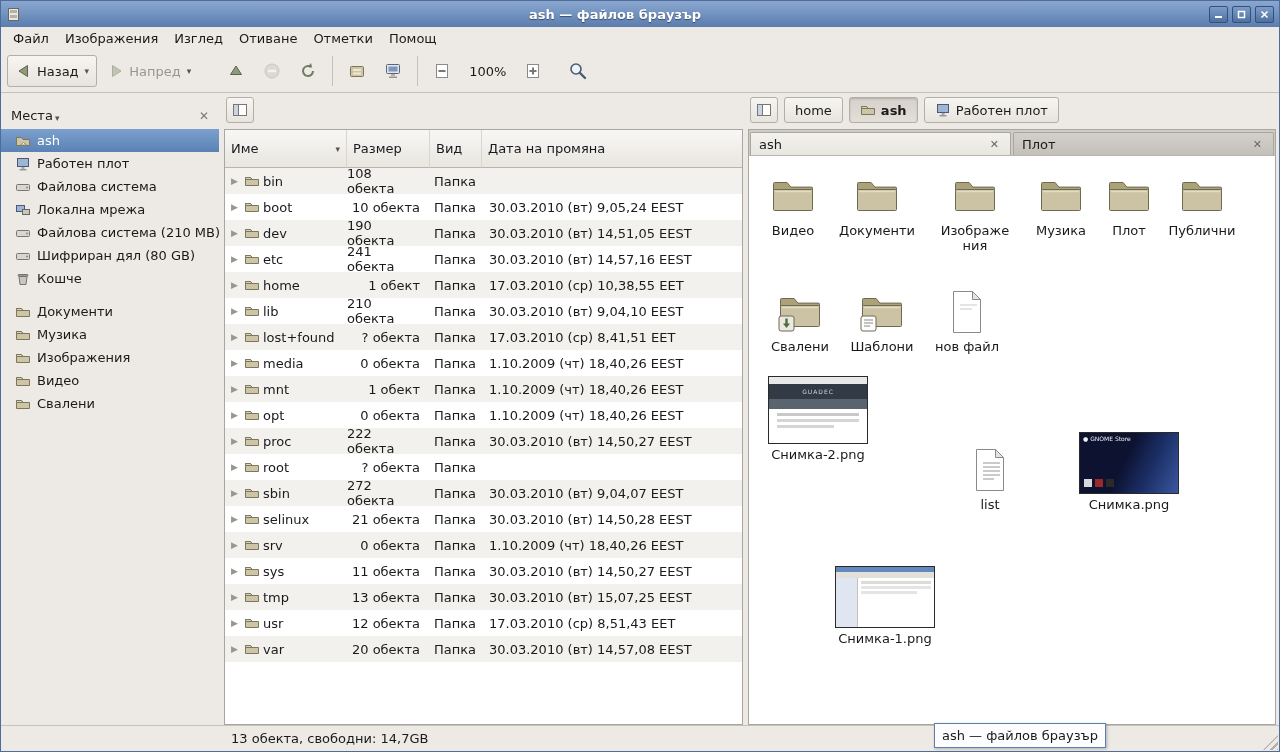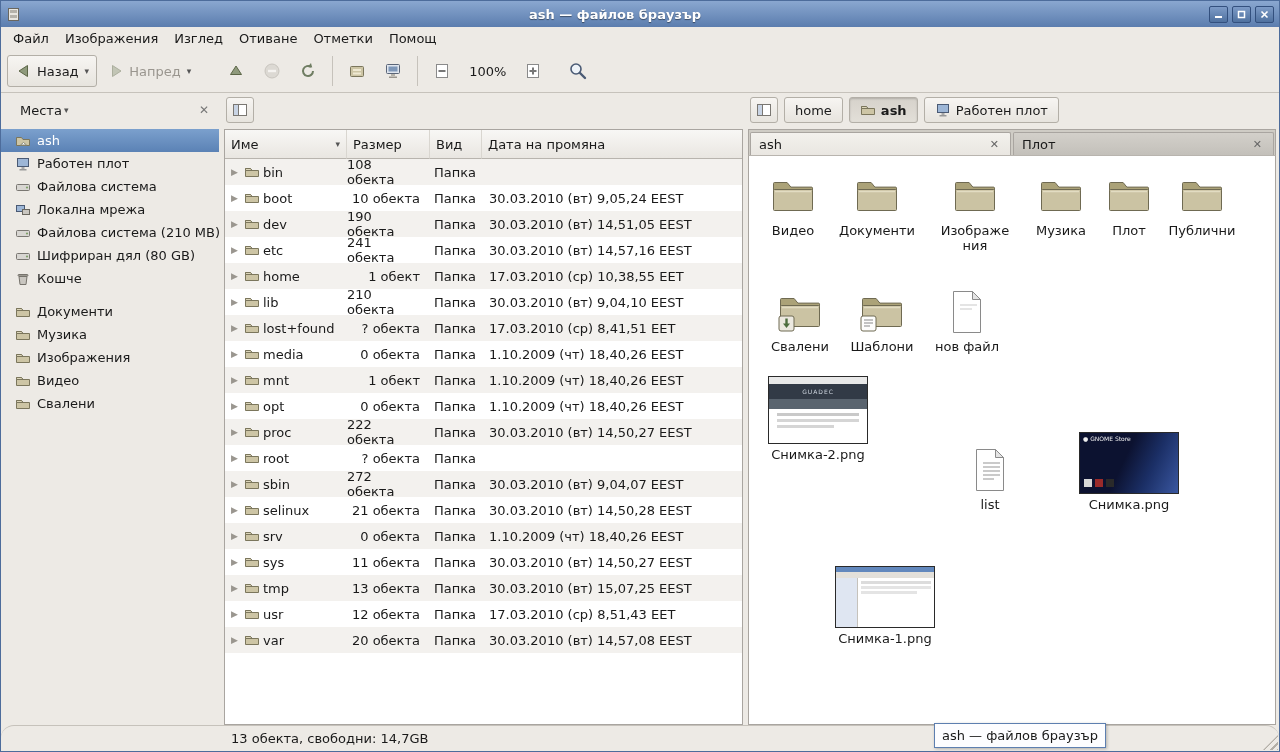--- a/index.html
+++ b/index.html
@@ -24,34 +24,34 @@
   .zoom-label{padding:0 8px;}
   .combo{display:flex;align-items:center;height:30px;border:1px solid #b3afa7;border-radius:3px;background:linear-gradient(#fdfdfc,#eceae5);margin-left:4px;}
   .combo-label{padding:0 12px;}
   .combo-spin{width:18px;align-self:stretch;border-left:1px solid #b3afa7;display:flex;flex-direction:column;align-items:center;justify-content:center;gap:2px;}
   .arr-up{width:0;height:0;border:3.5px solid transparent;border-bottom:4.5px solid #444;}
   .arr-dn{width:0;height:0;border:3.5px solid transparent;border-top:4.5px solid #444;}
   
   .main{flex:1;display:flex;min-height:0;padding:4px 3px 0 0;gap:5px;}
   
   .sidebar{width:218px;flex:none;display:flex;flex-direction:column;}
-  .side-head{height:26px;flex:none;display:flex;align-items:center;padding:0 10px;margin-left:9px;}
+  .side-head{height:26px;flex:none;display:flex;align-items:flex-end;padding:0 10px;}
   .side-close{margin-left:auto;color:#777;font-size:12px;}
   .side-list{flex:1;padding-top:6px;overflow:hidden;}
   .side-item{height:23px;display:flex;align-items:center;gap:6px;padding-left:14px;white-space:nowrap;}
   .side-item.selected{background:linear-gradient(#7ba0cd,var(--selection));color:#fff;}
   .side-sep{height:10px;}
   
   .pane{flex:1;display:flex;flex-direction:column;min-width:0;}
   .pane-top{height:32px;flex:none;display:flex;align-items:center;gap:6px;padding:0 2px 6px 2px;}
   .mini-btn{width:28px;height:26px;flex:none;border:1px solid #b3afa7;border-radius:3px;background:linear-gradient(#f7f5f2,#e7e4de);display:flex;align-items:center;justify-content:center;}
   .path-btn{height:26px;display:flex;align-items:center;gap:5px;padding:0 10px;border:1px solid #b3afa7;border-radius:3px;background:linear-gradient(#f7f5f2,#e7e4de);white-space:nowrap;}
   .path-btn.active{background:linear-gradient(#d6d2cb,#e2dfd8);font-weight:bold;box-shadow:inset 0 1px 2px rgba(0,0,0,.18);}
   .tree-frame{flex:1;border:1px solid var(--pane-border);background:#fff;display:flex;flex-direction:column;min-height:0;}
-  .tree-header{height:29px;flex:none;display:flex;}
+  .tree-header{height:38px;flex:none;display:flex;}
   .th{display:flex;align-items:center;border-right:1px solid #d9d6d0;border-bottom:1px solid #b8b4ae;background:linear-gradient(#f8f7f5,#e9e6e1);padding:0 6px;}
   .th.c0{width:122px;}.th.c1{width:83px;}.th.c2{width:52px;}.th.c3{flex:1;border-right:none;}
   .sort{margin-left:auto;font-size:9px;color:#555;}
   .tree-body{flex:1;overflow:hidden;}
   .trow{height:26px;display:flex;align-items:stretch;}
   .trow.odd{background:#f3f1ee;}
   .tc{flex:none;display:flex;align-items:center;}
   .tc.name{width:122px;padding-left:3px;gap:3px;}
   .tc.size{width:83px;justify-content:flex-end;padding-right:10px;}
   .tc.type{width:52px;padding-left:4px;}
@@ -64,21 +64,21 @@
   .tab{flex:1;height:23px;display:flex;align-items:center;padding:0 8px;border:1px solid #a9a5a0;border-bottom:none;border-radius:2px 2px 0 0;background:linear-gradient(#d3d0ca,#c3c0ba);}
   .tab.active{background:linear-gradient(#f3f1ed,#e9e6e1);}
   .tab-label{flex:1;}
   .tab-close{color:#666;font-size:11px;padding:1px 3px;}
   .iconview{flex:1;position:relative;background:#fff;border:1px solid var(--pane-border);border-top:1px solid #b8b4ae;overflow:hidden;}
   .ivitem{position:absolute;display:flex;flex-direction:column;align-items:center;}
   .iv-icon{display:flex;align-items:flex-end;justify-content:center;}
   .iv-label{margin-top:3px;text-align:center;line-height:15px;overflow-wrap:break-word;word-wrap:break-word;width:100%;}
   .thumb{border:1px solid #2a2a2a;overflow:hidden;position:relative;background:#fff;}
   
-  .statusbar{height:26px;flex:none;display:flex;align-items:center;border-top:1px solid #c6c2bb;background:var(--window-bg);padding-left:230px;position:relative;border-radius:13px;}
+  .statusbar{height:26px;flex:none;display:flex;align-items:center;border-top:1px solid #c6c2bb;background:var(--window-bg);padding-left:230px;position:relative;}
   .grip{position:absolute;right:1px;bottom:1px;width:15px;height:15px;clip-path:polygon(100% 0,100% 100%,0 100%);background:repeating-linear-gradient(135deg,#b3afa7 0 2px,transparent 2px 5px);}
   .tooltip{position:absolute;left:933px;top:722px;width:172px;height:25px;background:#fdfdff;border:1px solid #5d7fb0;display:flex;align-items:center;justify-content:center;z-index:10;box-shadow:1px 1px 3px rgba(0,0,0,.25);}
 </style>
 </head>
 <body>
 
 <div class="window">
 
   <div class="titlebar">
     <span class="icon">

